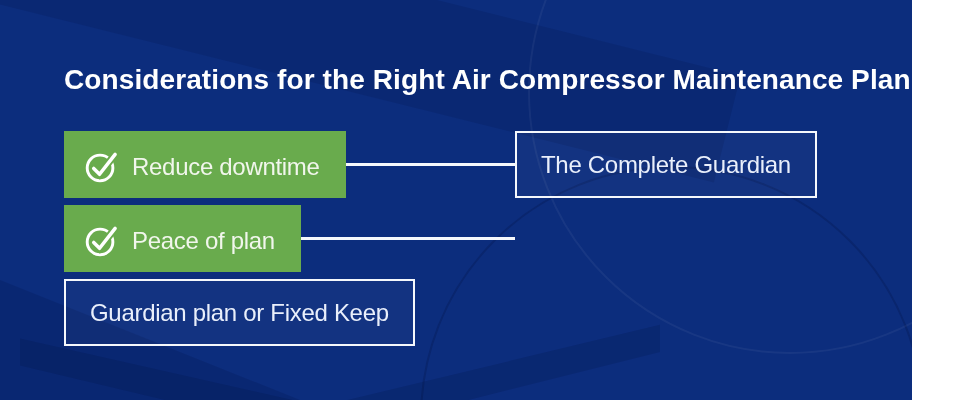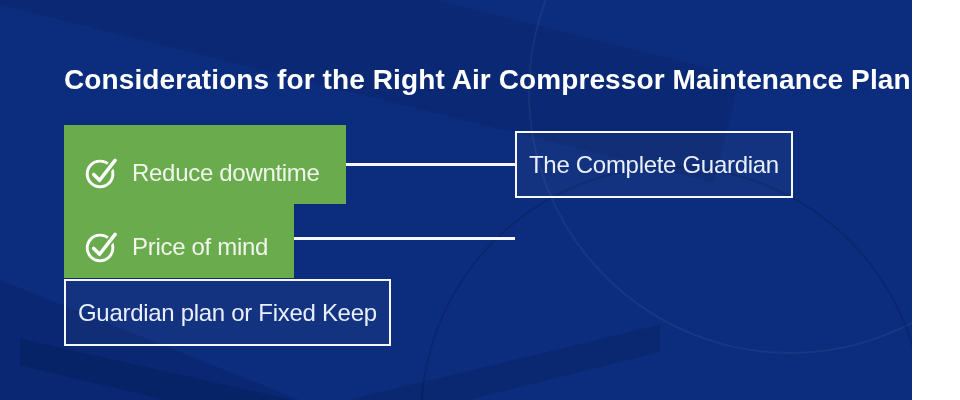--- a/index.html
+++ b/index.html
@@ -49,34 +49,34 @@
   .row {
     display: flex; align-items: center;
     height: 67px; margin-bottom: 7px;
   }
   .left-cell {
     width: 451px; flex: 0 0 451px;
     display: flex; align-items: center;
   }
   .pill {
     display: flex; align-items: center;
-    height: 63px; padding: 16px 26px 0 20px;
+    height: 63px; padding: 4px 26px 0 20px;
     background: var(--accent-green, #69ab4d);
     color: var(--pill-text, #f1f6ec);
     font-size: 24px; letter-spacing: -0.3px;
     white-space: nowrap; flex: 0 0 auto;
   }
   .pill .icon { margin-right: 13px; display: block; flex: 0 0 auto; }
   .connector {
     flex: 1 1 auto; min-width: 0;
     height: 3px; background: var(--line-white, #f5f8fc);
   }
   .plan-box {
     display: flex; align-items: center; box-sizing: border-box;
-    height: 67px; padding: 0 12px;
+    height: 67px; padding: 0 24px;
     border: 2px solid var(--line-white, #f5f8fc);
     background: rgba(255,255,255,0.03);
     color: var(--plan-text, #e9effb);
     font-size: 24px; letter-spacing: -0.3px;
     white-space: nowrap; flex: 0 0 auto;
   }
 </style>
 </head>
 <body>
 
@@ -113,21 +113,21 @@
       </div>
 
       <div class="row">
         <div class="left-cell">
           <div class="pill">
             <svg class="icon" width="35" height="35" viewBox="0 0 36 36" aria-hidden="true">
               <circle cx="16.5" cy="19.5" r="13.2" fill="none" stroke="#ffffff" stroke-width="3"></circle>
               <path d="M10 20 L16 26 L32 5.5" fill="none" stroke="var(--accent-green, #69ab4d)" stroke-width="7.5"></path>
               <path d="M10 20 L16 26 L32 5.5" fill="none" stroke="#ffffff" stroke-width="3.6" stroke-linecap="round" stroke-linejoin="round"></path>
             </svg>
-            <span>Price of mind</span>
+            <span>Peace of plan</span>
           </div>
           <div class="connector"></div>
         </div>
       </div>
 
       <div class="row">
         <div class="plan-box">
           <span>Guardian plan or Fixed Keep</span>
         </div>
       </div>

